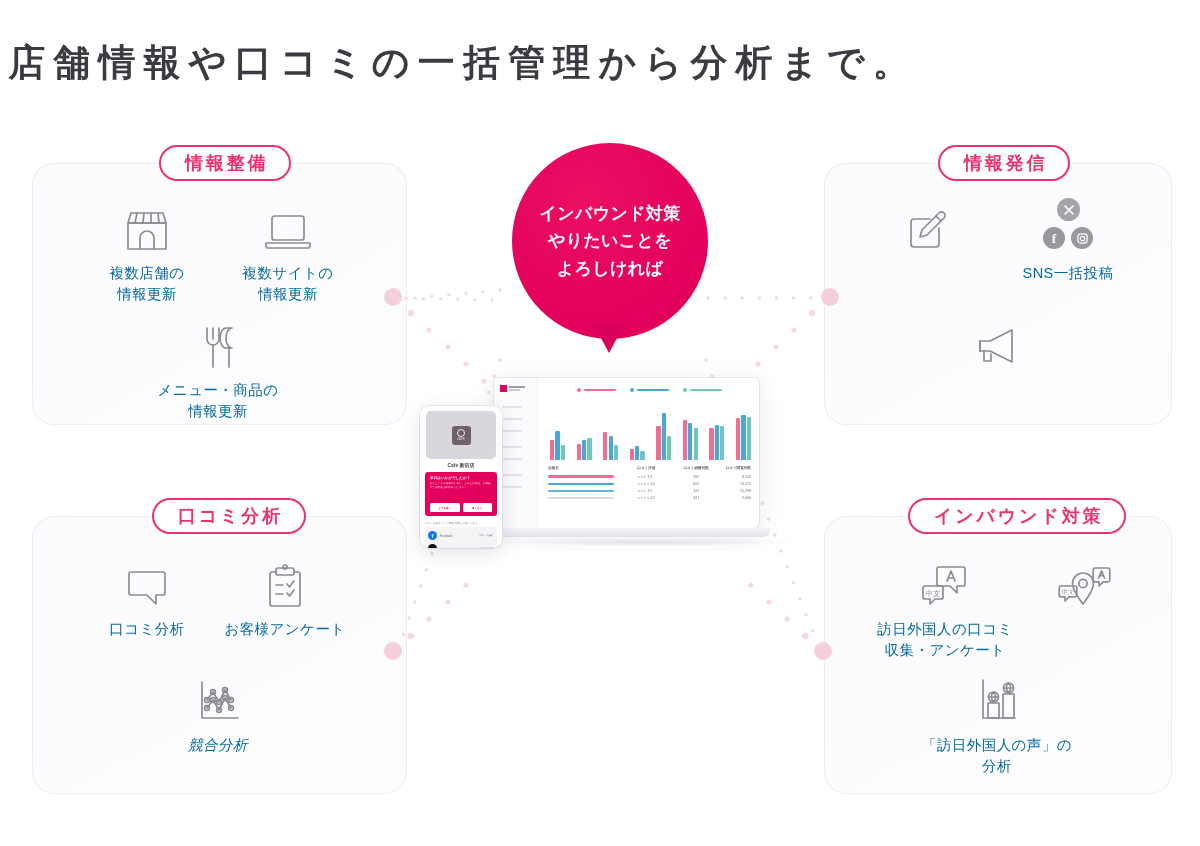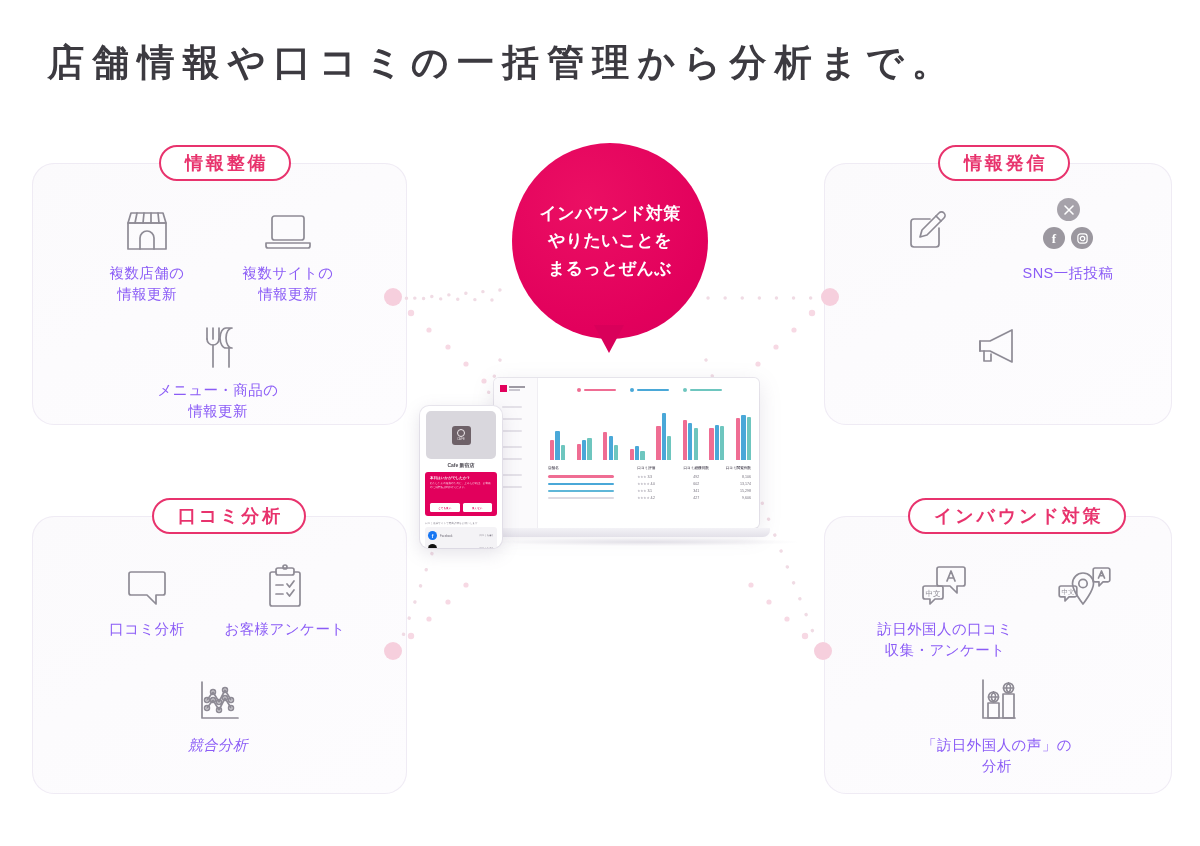--- a/index.html
+++ b/index.html
@@ -8,21 +8,21 @@
     width: 1200px; height: 846px;
     background: #ffffff;
     font-family: "Liberation Sans", "DejaVu Sans", sans-serif;
     overflow: hidden;
   }
   .stage { position: relative; width: 1200px; height: 846px; background:#fff; }
 
   
   .page-title {
     position: absolute; left: 0; top: 38px; width: 996px;
-    text-align: center;
+    text-align: left;
     font-size: 37px; font-weight: 700; color: #3c3a40;
     letter-spacing: 0.22em; text-indent: 0.22em;
     white-space: nowrap;
   }
 
   
   .quad {
     position: absolute;
     border-radius: 22px;
     background: linear-gradient(150deg,#fbfafc 0%, #fcfbfd 45%, #fdfcfe 100%);
@@ -52,21 +52,21 @@
   .pill.p-bl { left: 152px; top: 498px; }
   .pill.p-br { left: 908px; top: 498px; }
 
   
   .feat { position: absolute; width: 170px; text-align: center; z-index: 5; }
   .feat .ico {
     height: 58px; display:flex; align-items:flex-end; justify-content:center;
     margin-bottom: 9px;
   }
   .feat .lbl {
-    font-size: 14.5px; line-height: 1.45; color: #8b5cf6;
+    font-size: 14.5px; line-height: 1.45; color: #0369a1;
     letter-spacing: 0.03em; white-space: pre-line;
   }
   svg.ln { display:block; }
   svg.ln path, svg.ln rect, svg.ln line, svg.ln circle, svg.ln polyline, svg.ln polygon {
     fill:none; stroke:#8e8b95; stroke-width:1.7;
     stroke-linecap:round; stroke-linejoin:round;
   }
 
   
   .f-store    { left: 62px;  top: 196px; }
@@ -404,21 +404,21 @@
     <div class="lbl">「訪日外国人の声」の
 分析</div>
   </div>
 
   <div class="bubble-wrap">
     <div class="bubble"></div>
     <div class="bubble-tail"></div>
     <div class="bubble-text">
       <div>インバウンド対策</div>
       <div>やりたいことを</div>
-      <div>まるっとぜんぶ</div>
+      <div>よろしければ</div>
     </div>
   </div>
 
   <div class="device">
 
     <div class="laptop">
       <div class="laptop-screen">
 
         <div class="dash-sidebar">
           <div class="dash-logo">

